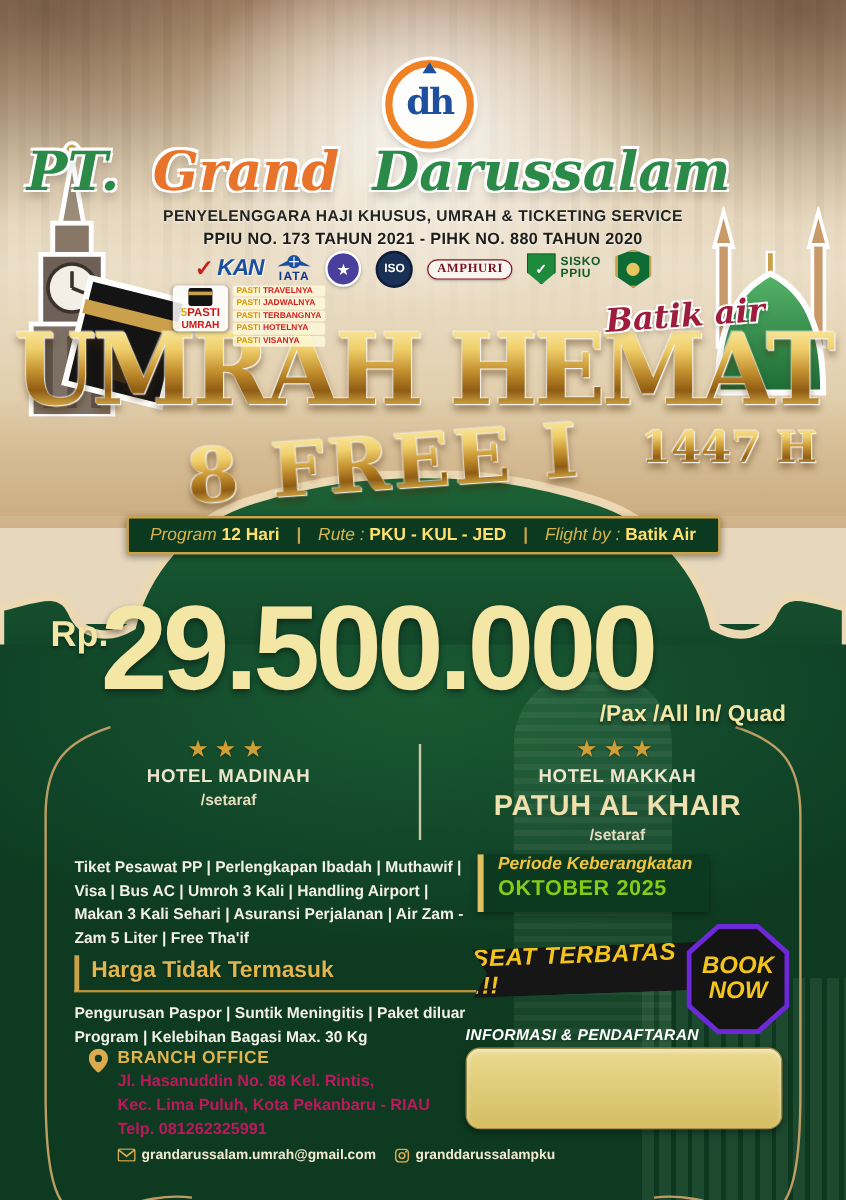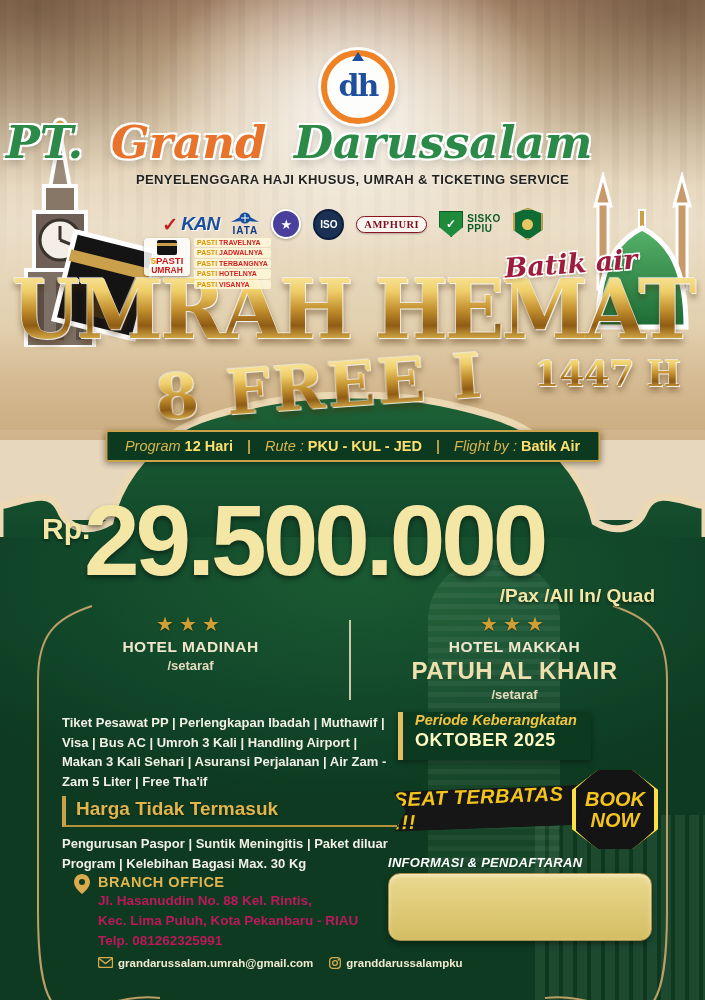--- a/index.html
+++ b/index.html
@@ -26,21 +26,21 @@
 
   
   .logo-badge{left:321px;top:50px;width:62px;height:62px;border-radius:50%;z-index:6;
     background:#fdfdfb;border:6px solid #f08226;box-shadow:0 0 0 3px #fff,0 4px 8px rgba(0,0,0,.25);
     display:flex;align-items:center;justify-content:center;}
   .monogram{font-family:"DejaVu Serif",serif;font-weight:bold;font-size:30px;color:#1d4f9e;
     transform:translateY(-2px);letter-spacing:-2px;}
   .monogram-arrow{position:absolute;top:-4px;left:50%;transform:translateX(-50%);
     width:0;height:0;border-left:6px solid transparent;border-right:6px solid transparent;
     border-bottom:9px solid #1d4f9e;}
-  .company{left:0;top:116px;width:631px;text-align:left;z-index:6;
+  .company{left:0;top:116px;width:631px;text-align:center;z-index:6;
     font-family:"DejaVu Serif",serif;font-style:italic;font-weight:bold;font-size:45px;
     text-shadow:2px 2px 0 #fff,-2px 2px 0 #fff,2px -2px 0 #fff,-2px -2px 0 #fff,0 5px 8px rgba(0,0,0,.22);}
   .company .c-green{color:#2b8a47;}
   .company .c-orange{color:#e8742b;}
   .company span{display:inline-block;margin:0 6px;}
   .tagline{left:0;top:172px;width:705px;text-align:center;z-index:6;
     font-size:13px;font-weight:bold;color:#23241f;letter-spacing:.4px;
     text-shadow:0 1px 2px rgba(255,255,255,.7);}
   .license{left:0;top:191px;width:705px;text-align:center;z-index:6;
     font-size:13.5px;font-weight:bold;color:#1c1d18;letter-spacing:.3px;
@@ -156,26 +156,26 @@
   .inc{top:706px;} .exc{top:796px;}
   .list-heading{border-left:4px solid #c9a24a;border-bottom:2px solid #b8923a;
     padding:2px 0 5px 10px;font-size:19px;font-weight:bold;color:#e2b44e;
     text-shadow:0 1px 2px rgba(0,0,0,.4);}
   .list-items{margin-top:7px;font-size:13px;font-weight:bold;color:#f2f0e4;line-height:1.5;}
 
   
   .departure{left:398px;top:712px;z-index:6;background:#0c3a20;border-left:5px solid #e0c060;
     padding:0 14px 9px 12px;box-shadow:0 2px 6px rgba(0,0,0,.4);}
   .dep-label{font-size:14.5px;font-weight:bold;font-style:italic;color:#f0c340;}
-  .dep-value{font-size:18px;font-weight:bold;color:#fef9c3;letter-spacing:.5px;margin-top:2px;}
+  .dep-value{font-size:18px;font-weight:bold;color:#84cc16;letter-spacing:.5px;margin-top:2px;}
   .seat-ribbon{left:394px;top:788px;width:196px;height:40px;z-index:6;background:#161616;
     clip-path:polygon(0 0,100% 0,100% 100%,0 100%,6% 50%);transform:rotate(-2deg);
     display:flex;align-items:center;justify-content:center;box-shadow:0 3px 6px rgba(0,0,0,.5);}
   .seat-text{font-size:20px;font-weight:bold;font-style:italic;color:#f3c41c;letter-spacing:.5px;}
-  .book-now{left:572px;top:770px;width:86px;height:79px;z-index:7;background:#fde047;
+  .book-now{left:572px;top:770px;width:86px;height:92px;z-index:7;background:#6d28d9;
     clip-path:polygon(30% 0,70% 0,100% 25%,100% 75%,70% 100%,30% 100%,0 75%,0 25%);
     display:flex;align-items:center;justify-content:center;cursor:pointer;}
   .book-inner{width:78px;height:84px;background:#141414;
     clip-path:polygon(30% 0,70% 0,100% 25%,100% 75%,70% 100%,30% 100%,0 75%,0 25%);
     display:flex;flex-direction:column;align-items:center;justify-content:center;line-height:1.05;}
   .book-inner span{font-size:20px;font-weight:bold;font-style:italic;color:#f3c41c;}
 
   
   .branch{left:72px;top:874px;width:320px;z-index:6;}
   .branch-heading{font-size:14.5px;font-weight:bold;color:#e2b44e;letter-spacing:.5px;margin-left:26px;}
@@ -241,20 +241,21 @@
   <div class="abs logo-badge">
     <span class="monogram-arrow"></span>
     <span class="monogram">dh</span>
   </div>
   <div class="abs company">
     <span class="c-green">PT.</span>
     <span class="c-orange">Grand</span>
     <span class="c-green">Darussalam</span>
   </div>
   <div class="abs tagline">PENYELENGGARA HAJI KHUSUS, UMRAH &amp; TICKETING SERVICE</div>
+  <div class="abs license">PPIU NO. 173 TAHUN 2021 - PIHK NO. 880 TAHUN 2020</div>
 
   <div class="abs certs">
     <div class="cert">
       <span class="kan-check">✓</span>
       <span class="kan-text">KAN</span>
     </div>
     <div class="cert iata">
       <svg width="28" height="13" viewBox="0 0 28 13">
         <polygon points="0,10 11,4 11,9" fill="#1a4fa0"></polygon>
         <polygon points="28,10 17,4 17,9" fill="#1a4fa0"></polygon>

